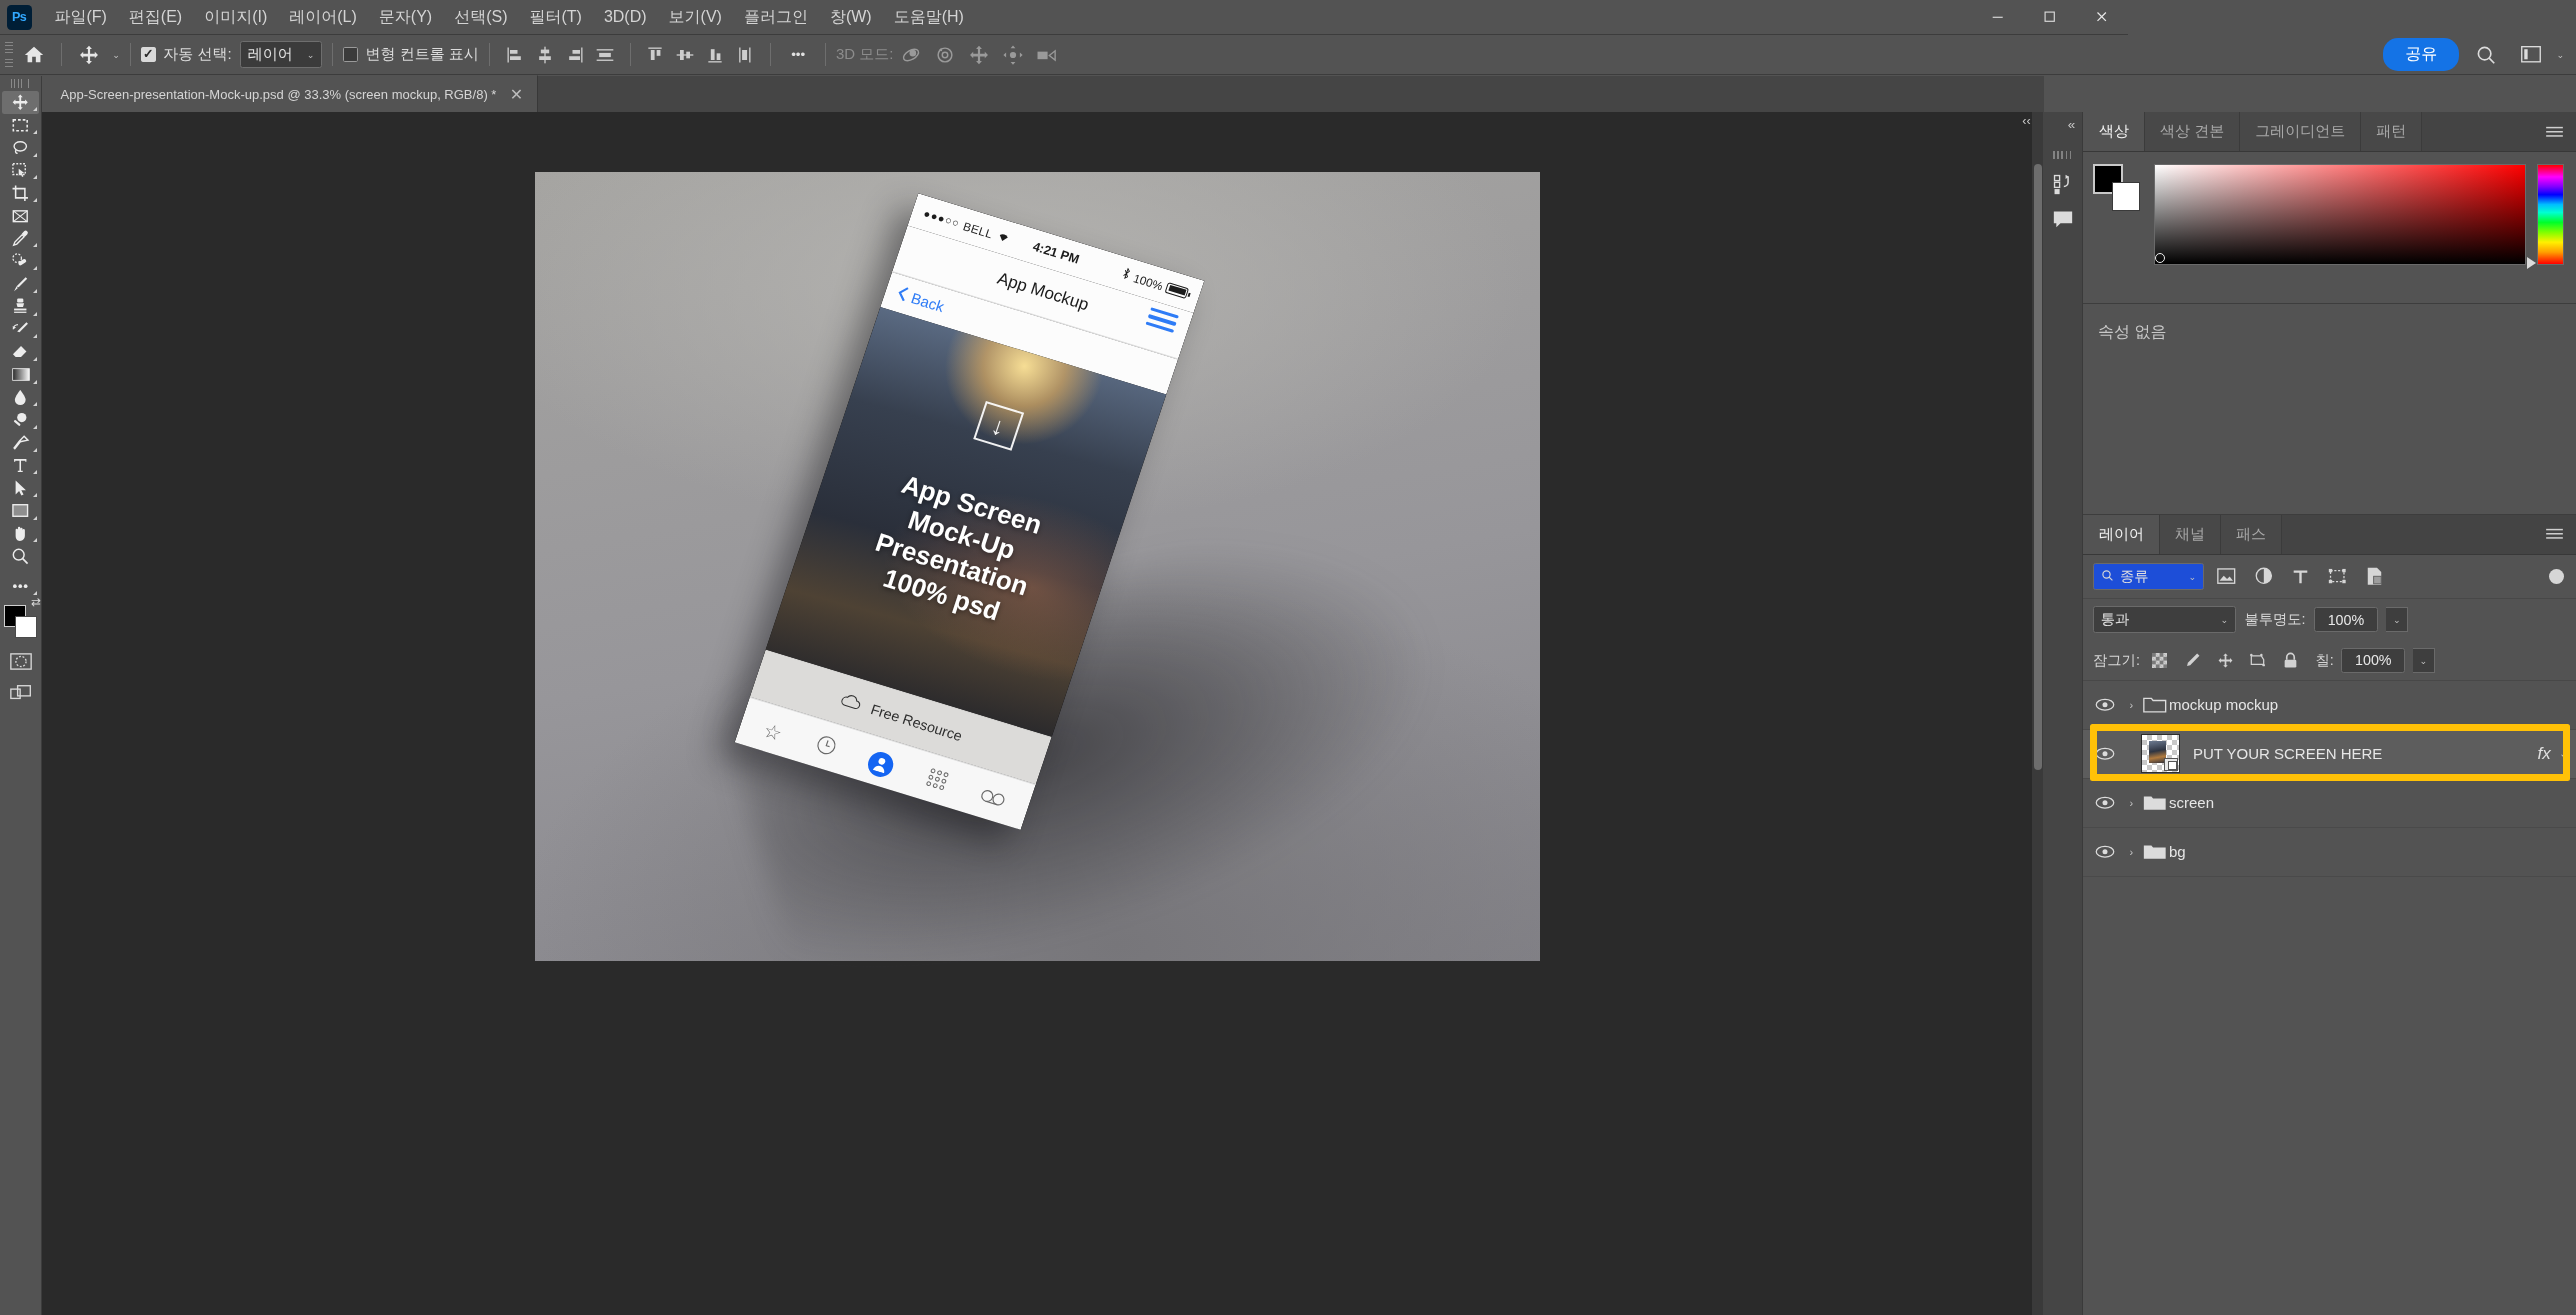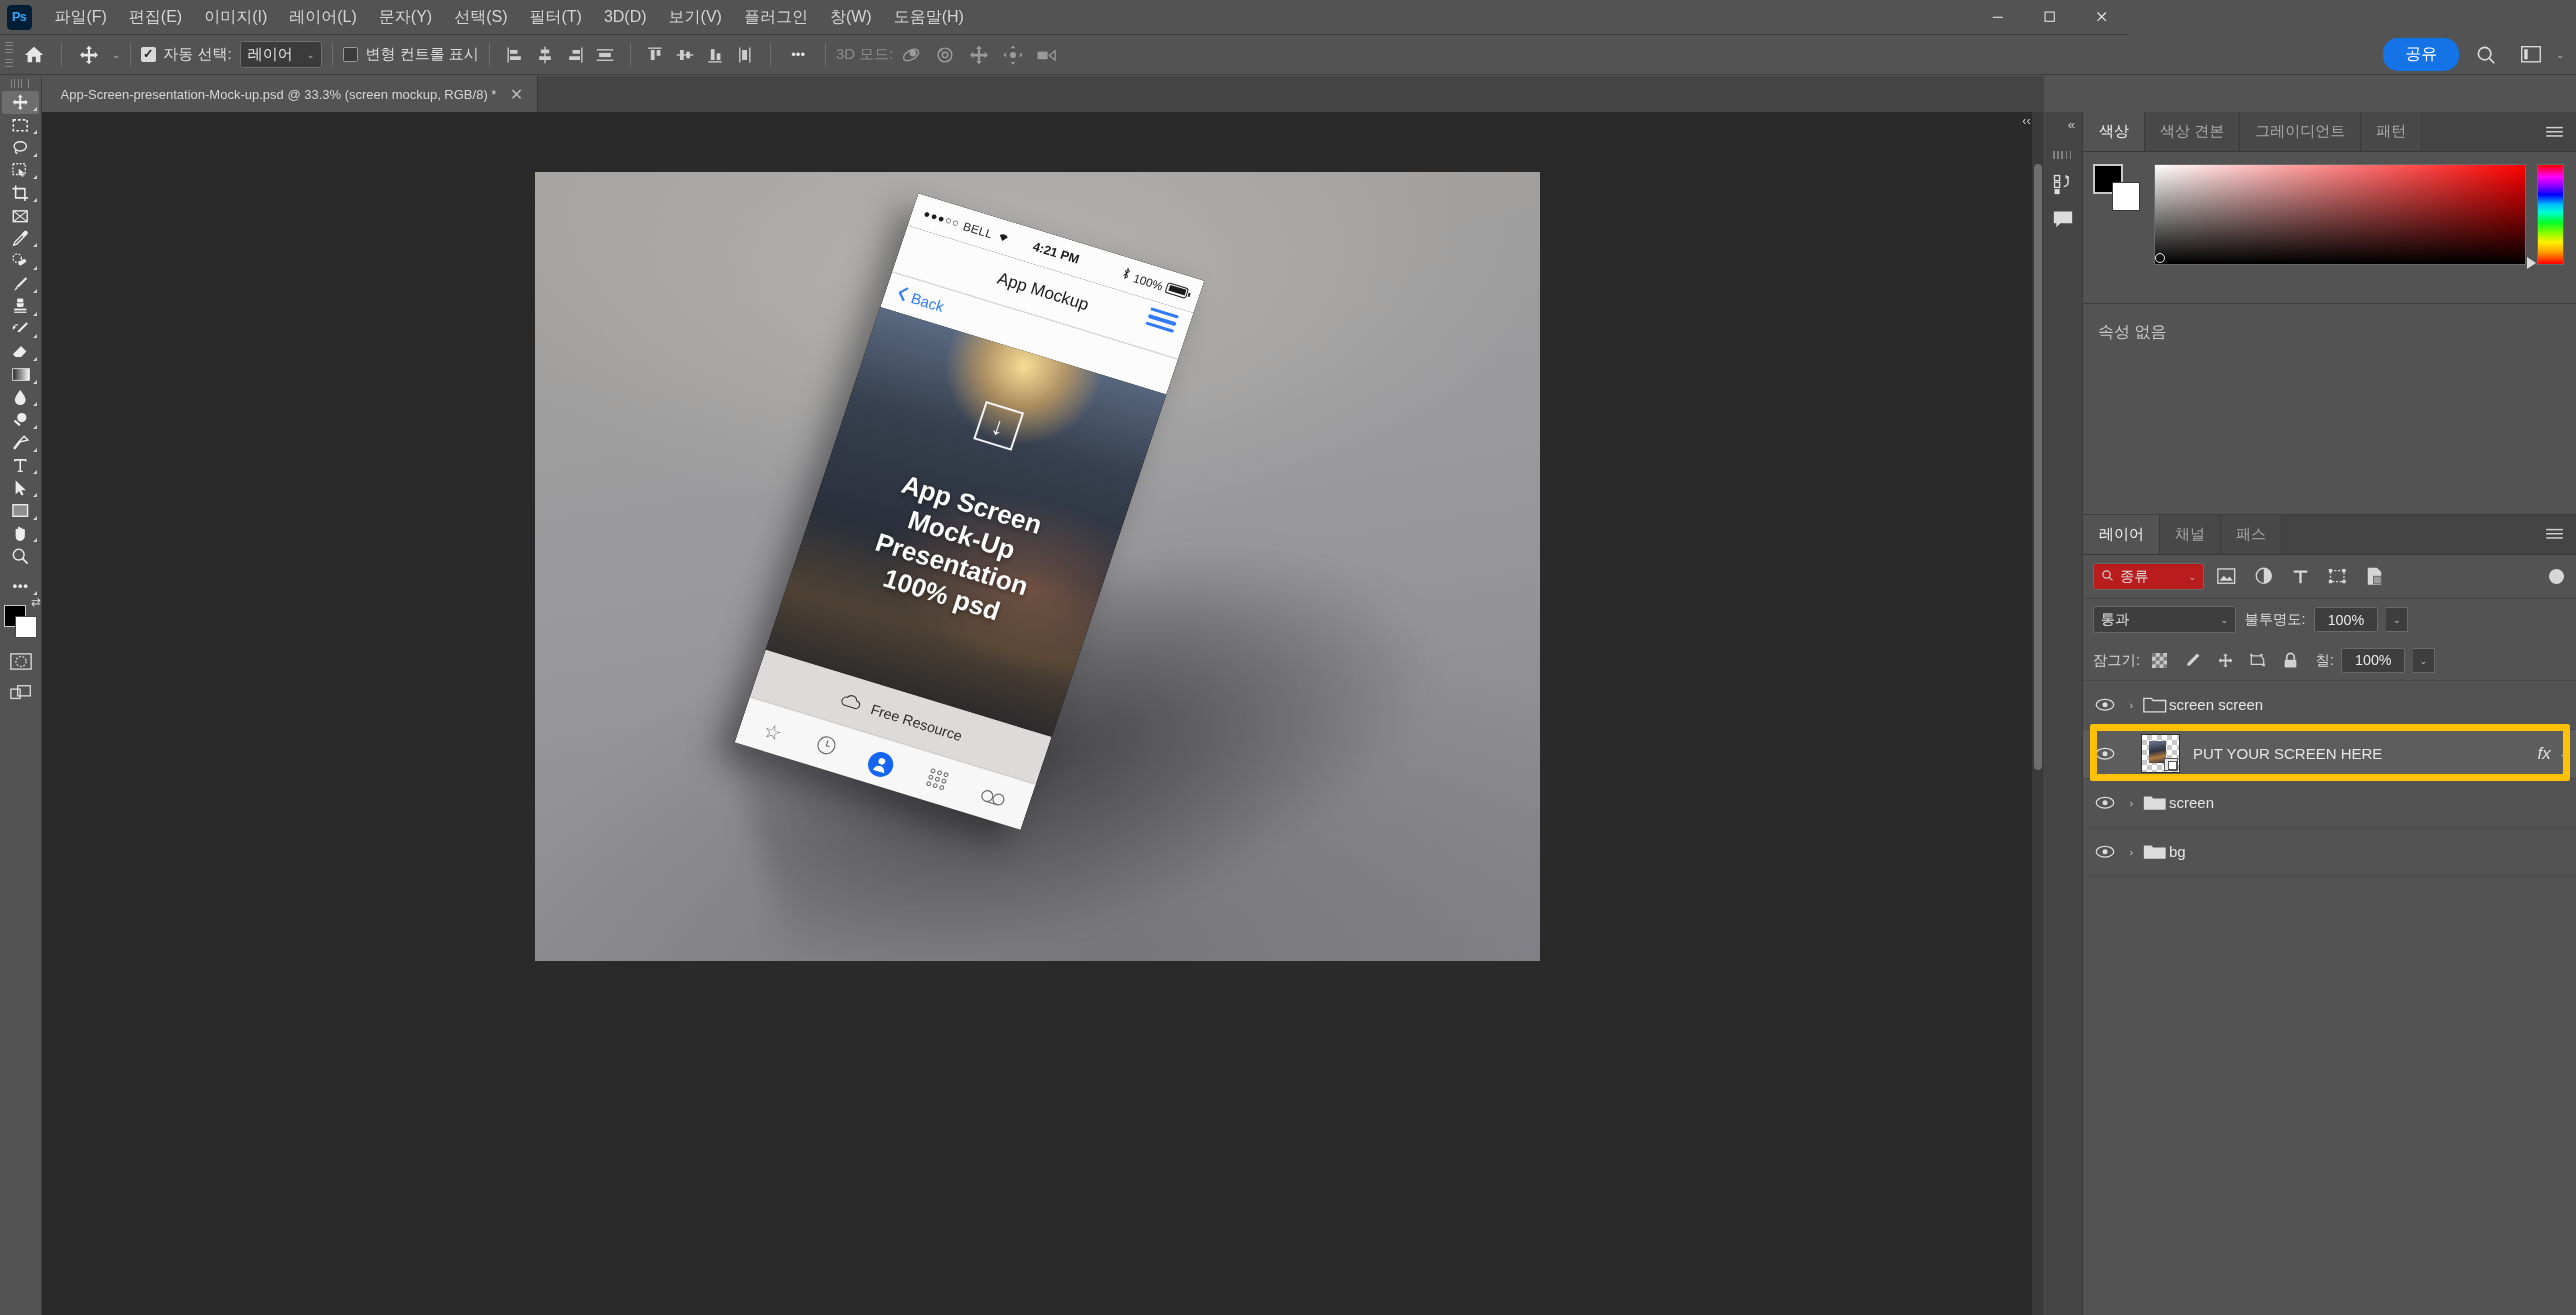--- a/index.html
+++ b/index.html
@@ -253,21 +253,21 @@
   .props-body { height: 210px; padding: 18.5px 15px; }
   .props-empty { color: #c8c8c8; font-size: 16px; }
 
   
   .layers-panel { flex: 1; display: flex; flex-direction: column; }
   .layer-filter-row {
     height: 44px; display: flex; align-items: center; padding: 0 10px; gap: 8.4px;
     border-bottom: 0.8px solid #484848;
   }
   .lf-select {
-    background: #b91c1c; border: 0.8px solid #6a6a6a; border-radius: 2.5px;
+    background: #1d4ed8; border: 0.8px solid #6a6a6a; border-radius: 2.5px;
     height: 27px; width: 111px; padding: 0 6.7px;
     display: flex; align-items: center; gap: 6.7px; color: #e0e0e0; font-size: 14.3px;
   }
   .lf-icon { width: 28.5px; height: 27px; display: flex; align-items: center; justify-content: center; color: #d6d6d6; }
   .lf-toggle { width: 15px; height: 15px; border-radius: 50%; background: #d6d6d6; margin-left: auto; margin-right: 1.7px; }
   .blend-row { height: 42px; display: flex; align-items: center; padding: 0 10px; gap: 8.4px; }
   .blend-select {
     background: #3e3e3e; border: 0.8px solid #6a6a6a; border-radius: 2.5px;
     height: 27px; width: 143px; padding: 0 6.7px;
     display: flex; align-items: center; justify-content: space-between; color: #e5e5e5; font-size: 14.3px;
@@ -933,21 +933,21 @@
                 <ellipse cx="12" cy="8" rx="10.5" ry="6.5" fill="none" stroke="#dcdcdc" stroke-width="1.5"></ellipse>
                 <circle cx="12" cy="8" r="3" fill="#dcdcdc"></circle>
               </svg>
           </span>
           <span class="expander">›</span>
           <span class="folder-ico">
             <svg width="23.5" height="18.5" viewBox="0 0 28 22">
                 <path d="M1 4 h9 l2 2.5 h15 V20 H1 Z" fill="none" stroke="#dcdcdc" stroke-width="1.6"></path>
               </svg>
           </span>
-          <span class="layer-name">screen screen</span>
+          <span class="layer-name">mockup mockup</span>
         </div>
 
         <div class="layer-row selected">
           <span class="eye">
             <svg width="20" height="13.4" viewBox="0 0 24 16">
                 <ellipse cx="12" cy="8" rx="10.5" ry="6.5" fill="none" stroke="#dcdcdc" stroke-width="1.5"></ellipse>
                 <circle cx="12" cy="8" r="3" fill="#dcdcdc"></circle>
               </svg>
           </span>
           <span class="expander"></span>

